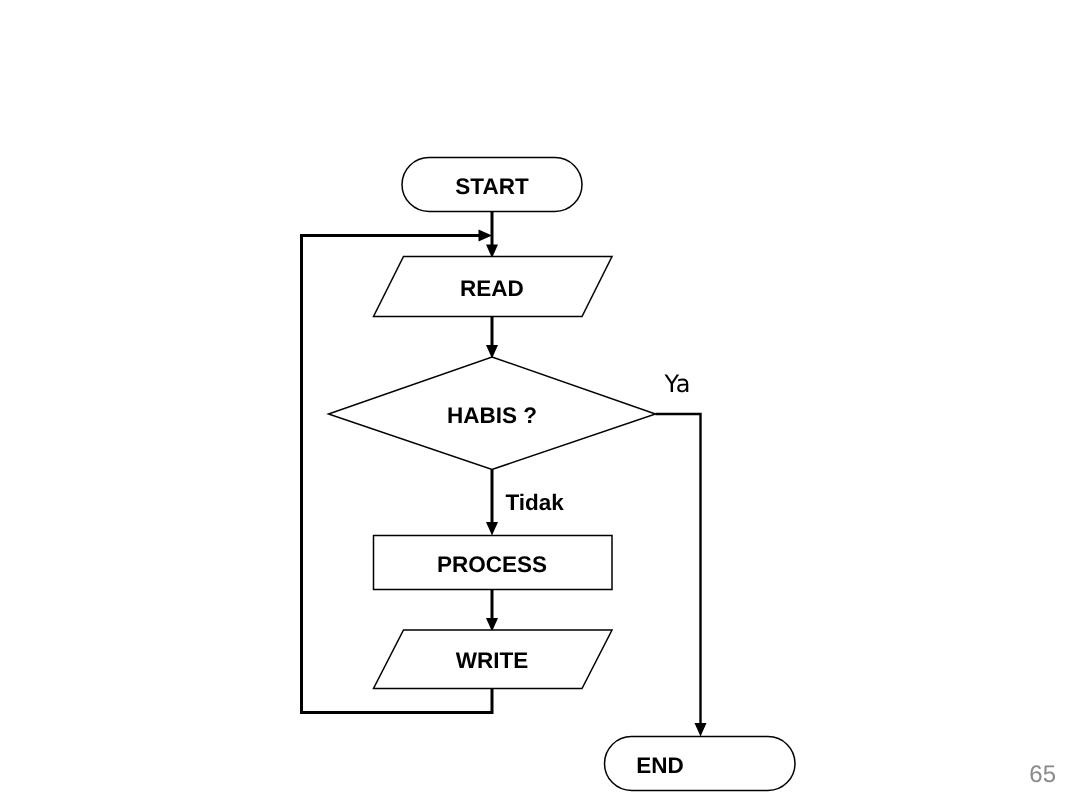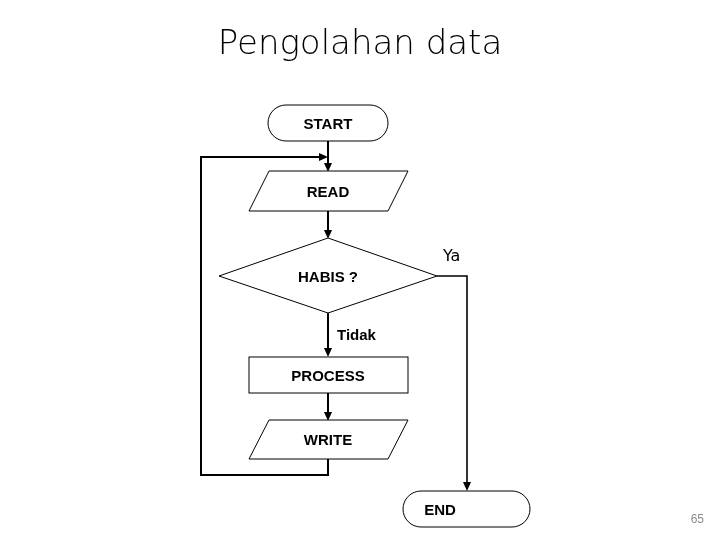--- a/index.html
+++ b/index.html
@@ -64,30 +64,29 @@
   .connector-thin {
     stroke: #000000;
     stroke-width: 1.6;
     fill: none;
   }
   #page-number {
     position: absolute;
     right: 16px;
     bottom: 14px;
     font-family: "Liberation Sans", sans-serif;
-    font-size: 12px;
+    font-size: 16px;
     color: #8a8a8a;
   }
 </style>
 </head>
 <body>
 
 <div id="page">
 
-  <div id="slide-title">Pengolahan data</div>
 
   <svg id="flowchart-svg" width="720" height="540">
 
     <line class="connector" x1="328" y1="140" x2="328" y2="166"></line>
     <polygon points="328,172 324,163 332,163" fill="#000000"></polygon>
 
     <line class="connector" x1="328" y1="211" x2="328" y2="233"></line>
     <polygon points="328,239 324,230 332,230" fill="#000000"></polygon>
 
     <line class="connector" x1="328" y1="313" x2="328" y2="351"></line>

